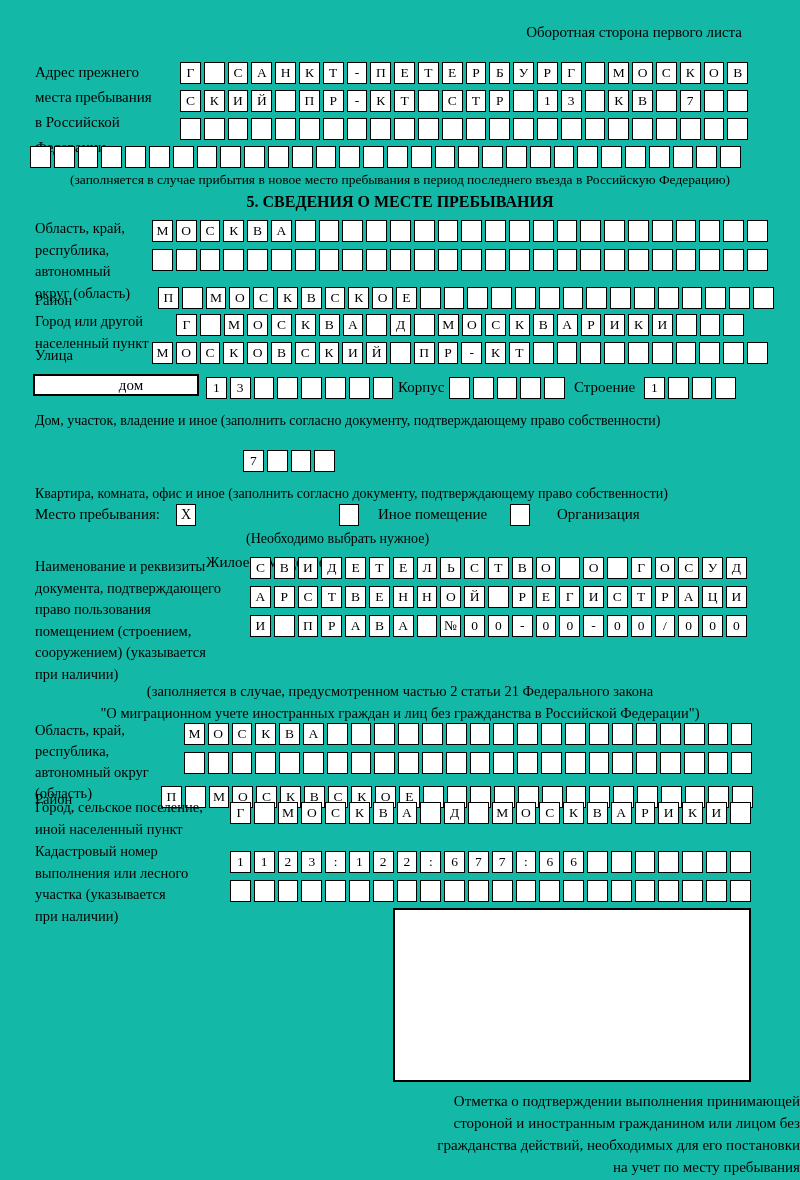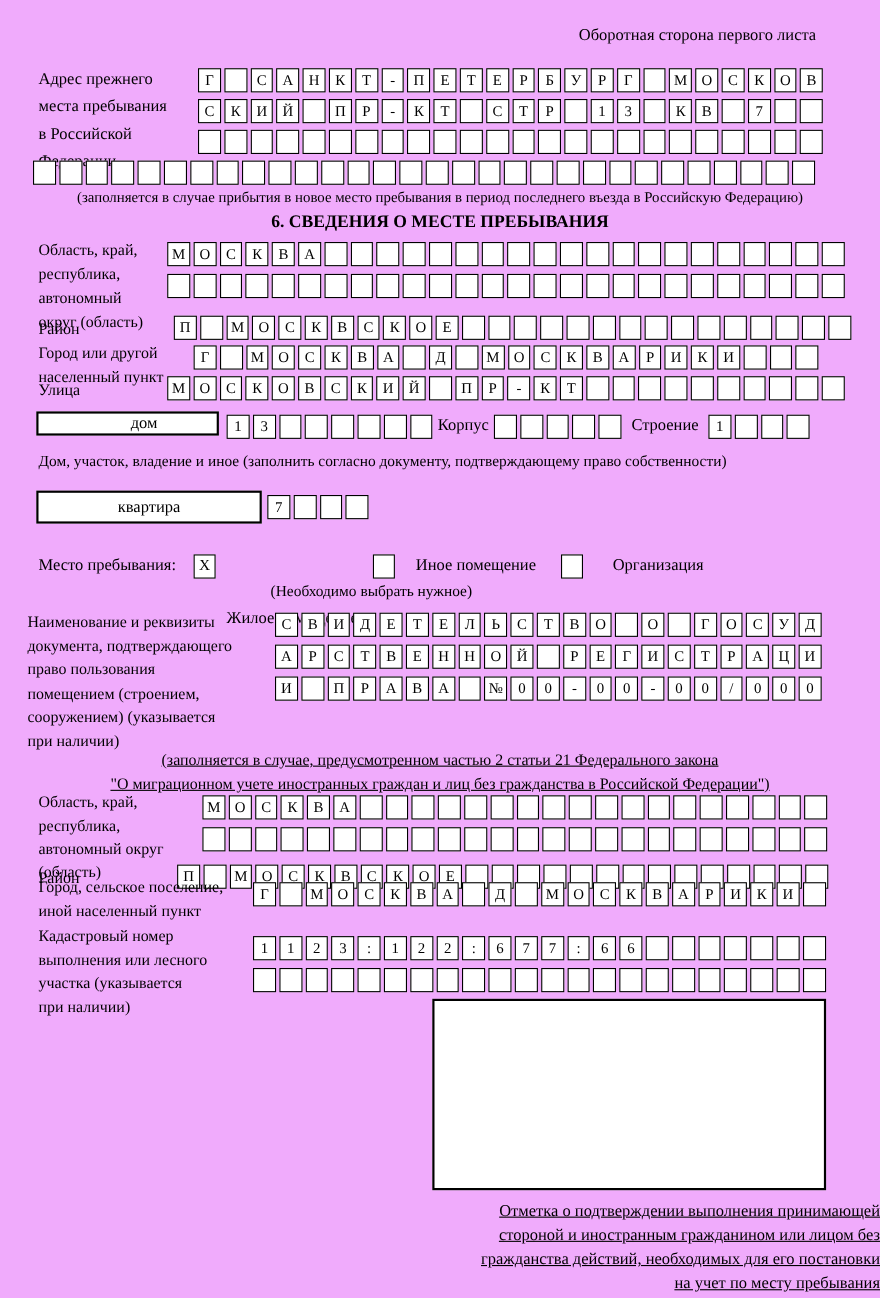--- a/index.html
+++ b/index.html
@@ -1,33 +1,33 @@
 <!DOCTYPE html>
 <html><head>
 <meta charset="utf-8">
 <style>
   html,body{margin:0;padding:0;background:#fff;}
-  .page{position:relative;width:800px;height:1180px;background:#f0abfc;overflow:hidden;
+  .page{position:relative;width:800px;height:1180px;background:#14b8a6;overflow:hidden;
         font-family:"Liberation Serif","DejaVu Serif",serif;color:#000;}
   .abs{position:absolute;}
   .label{font-size:14.5px;line-height:21.5px;white-space:pre-line;}
   .lab15{font-size:15px;line-height:25px;white-space:pre-line;}
   .caption{font-size:13.5px;}
   .center{left:0;width:800px;text-align:center;}
   .title{font-weight:bold;font-size:16px;}
   .cellrow{position:absolute;display:flex;}
   .cell{flex:none;width:20.8px;height:22px;border:1.6px solid #000;margin-right:3px;
         box-sizing:border-box;display:flex;align-items:center;justify-content:center;
         font-size:13.5px;background:#fff;}
   .checkbox{position:absolute;width:20px;height:22px;border:1.6px solid #000;box-sizing:border-box;
         display:flex;align-items:center;justify-content:center;font-size:14px;background:#fff;}
   .fieldbox{position:absolute;border:2px solid #000;box-sizing:border-box;display:flex;
         align-items:center;justify-content:center;font-size:15px;background:#fff;}
   .bigbox{position:absolute;border:2px solid #000;box-sizing:border-box;background:#fff;}
-  .pre{white-space:pre-line;text-decoration:underline;}
+  .pre{white-space:pre-line;}
 </style>
 </head>
 <body>
 
 <div class="page">
 
   <div class="abs" style="top:24px;right:58px;font-size:15px;">Оборотная сторона первого листа</div>
 
   <div class="abs lab15" style="left:35px;top:60px;width:145px;">Адрес прежнего
 места пребывания
@@ -138,21 +138,21 @@
       <span class="cell"></span>
       <span class="cell"></span>
       <span class="cell"></span>
       <span class="cell"></span>
       <span class="cell"></span>
       <span class="cell"></span>
       <span class="cell"></span>
     </div>
   <div class="abs center caption" style="top:172px;">(заполняется в случае прибытия в новое место пребывания в период последнего въезда в Российскую Федерацию)</div>
 
-  <div class="abs center title" style="top:193px;">6. СВЕДЕНИЯ О МЕСТЕ ПРЕБЫВАНИЯ</div>
+  <div class="abs center title" style="top:193px;">5. СВЕДЕНИЯ О МЕСТЕ ПРЕБЫВАНИЯ</div>
 
   <div class="abs label" style="left:35px;top:218px;width:120px;">Область, край,
 республика,
 автономный
 округ (область)</div>
   <div class="cellrow" style="left:152px;top:220px">
       <span class="cell">М</span>
       <span class="cell">О</span>
       <span class="cell">С</span>
       <span class="cell">К</span>
@@ -318,38 +318,38 @@
     </div>
   <div class="abs" style="left:574px;top:379px;font-size:15px;">Строение</div>
   <div class="cellrow" style="left:644px;top:377px">
       <span class="cell">1</span>
       <span class="cell"></span>
       <span class="cell"></span>
       <span class="cell"></span>
     </div>
   <div class="abs" style="left:35px;top:413px;font-size:14px;">Дом, участок, владение и иное (заполнить согласно документу, подтверждающему право собственности)</div>
 
-  <div class="fieldbox" style="left:33px;top:446px;width:205px;height:30px;">квартира</div>
   <div class="cellrow" style="left:243px;top:450px">
       <span class="cell">7</span>
       <span class="cell"></span>
       <span class="cell"></span>
       <span class="cell"></span>
     </div>
+  <div class="abs" style="left:35px;top:486px;font-size:14px;">Квартира, комната, офис и иное (заполнить согласно документу, подтверждающему право собственности)</div>
 
   <div class="abs" style="left:35px;top:506px;font-size:15px;">Место пребывания:</div>
   <div class="checkbox" style="left:176px;top:504px;">X</div>
   <div class="abs" style="left:206px;top:506px;font-size:15px;margin-top:48px;">Жилое помещение</div>
   <div class="checkbox" style="left:339px;top:504px;"></div>
   <div class="abs" style="left:378px;top:506px;font-size:15px;">Иное помещение</div>
   <div class="checkbox" style="left:510px;top:504px;"></div>
   <div class="abs" style="left:557px;top:506px;font-size:15px;">Организация</div>
   <div class="abs" style="left:246px;top:531px;font-size:14px;">(Необходимо выбрать нужное)</div>
 
-  <div class="abs label" style="left:25px;top:514px;width:210px;margin-top:42px;">Наименование и реквизиты
+  <div class="abs label" style="left:35px;top:514px;width:210px;margin-top:42px;">Наименование и реквизиты
 документа, подтверждающего
 право пользования
 помещением (строением,
 сооружением) (указывается
 при наличии)</div>
   <div class="cellrow" style="left:250px;top:557px">
       <span class="cell">С</span>
       <span class="cell">В</span>
       <span class="cell">И</span>
       <span class="cell">Д</span>

